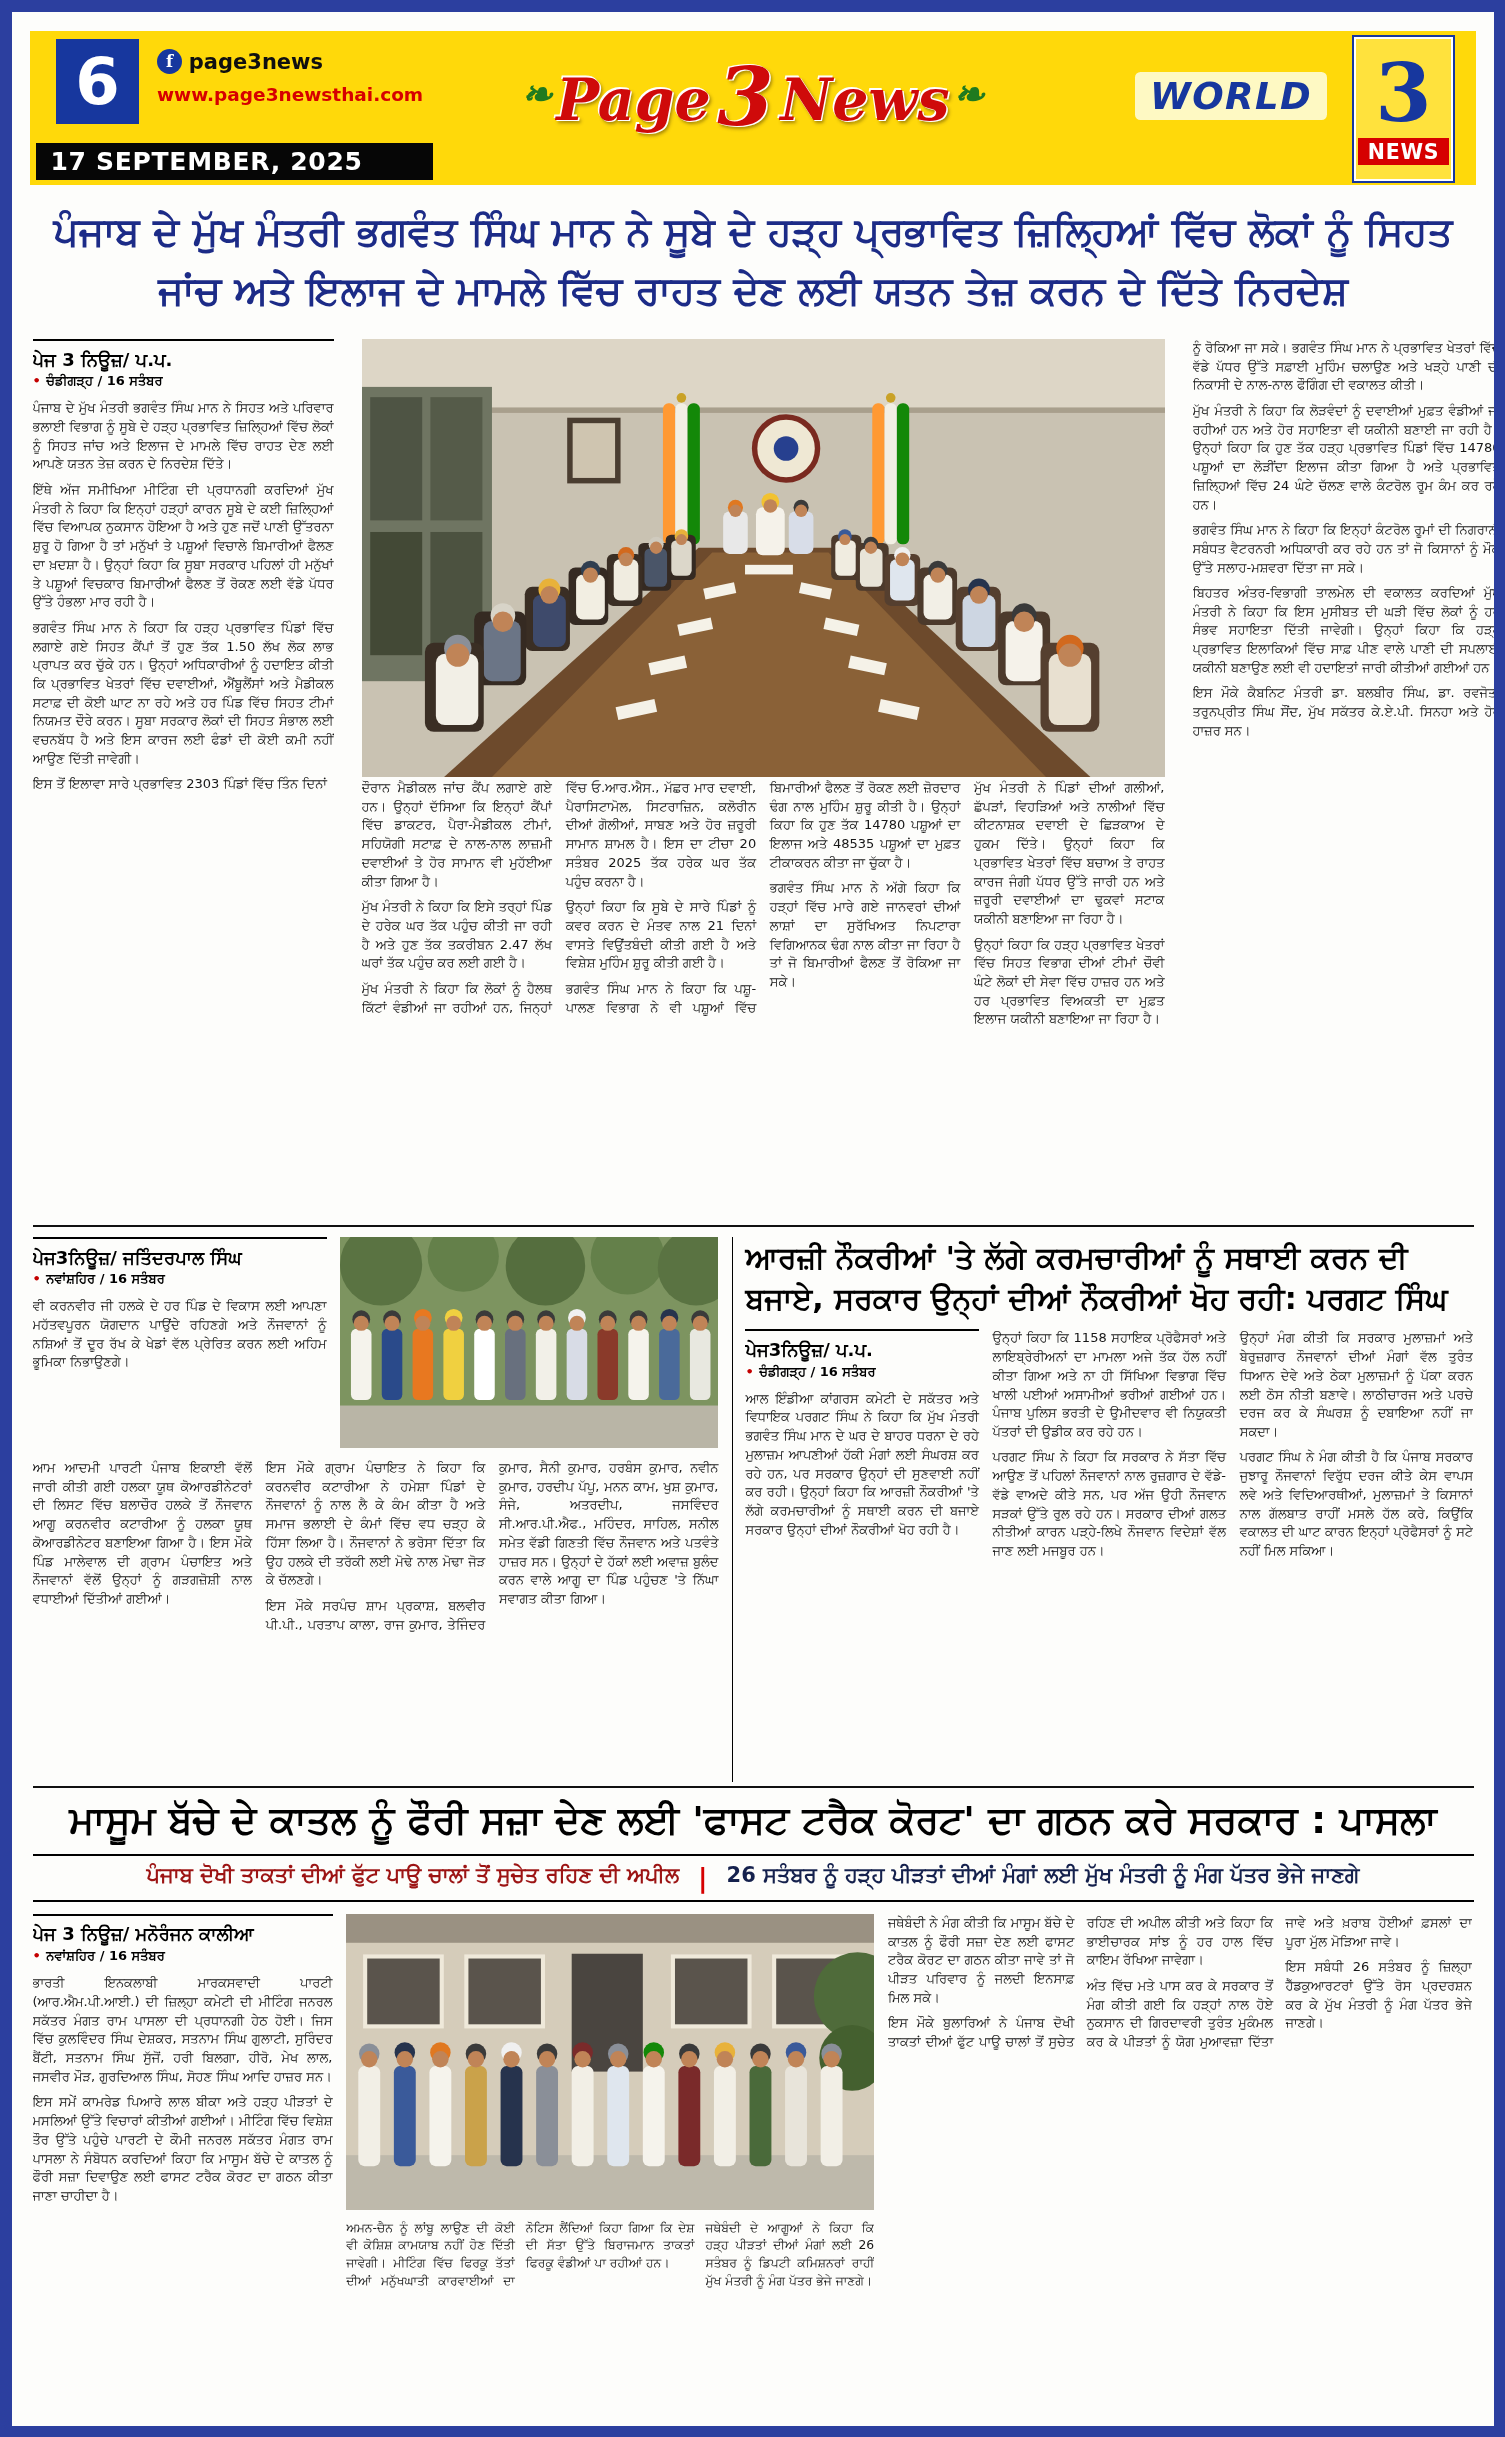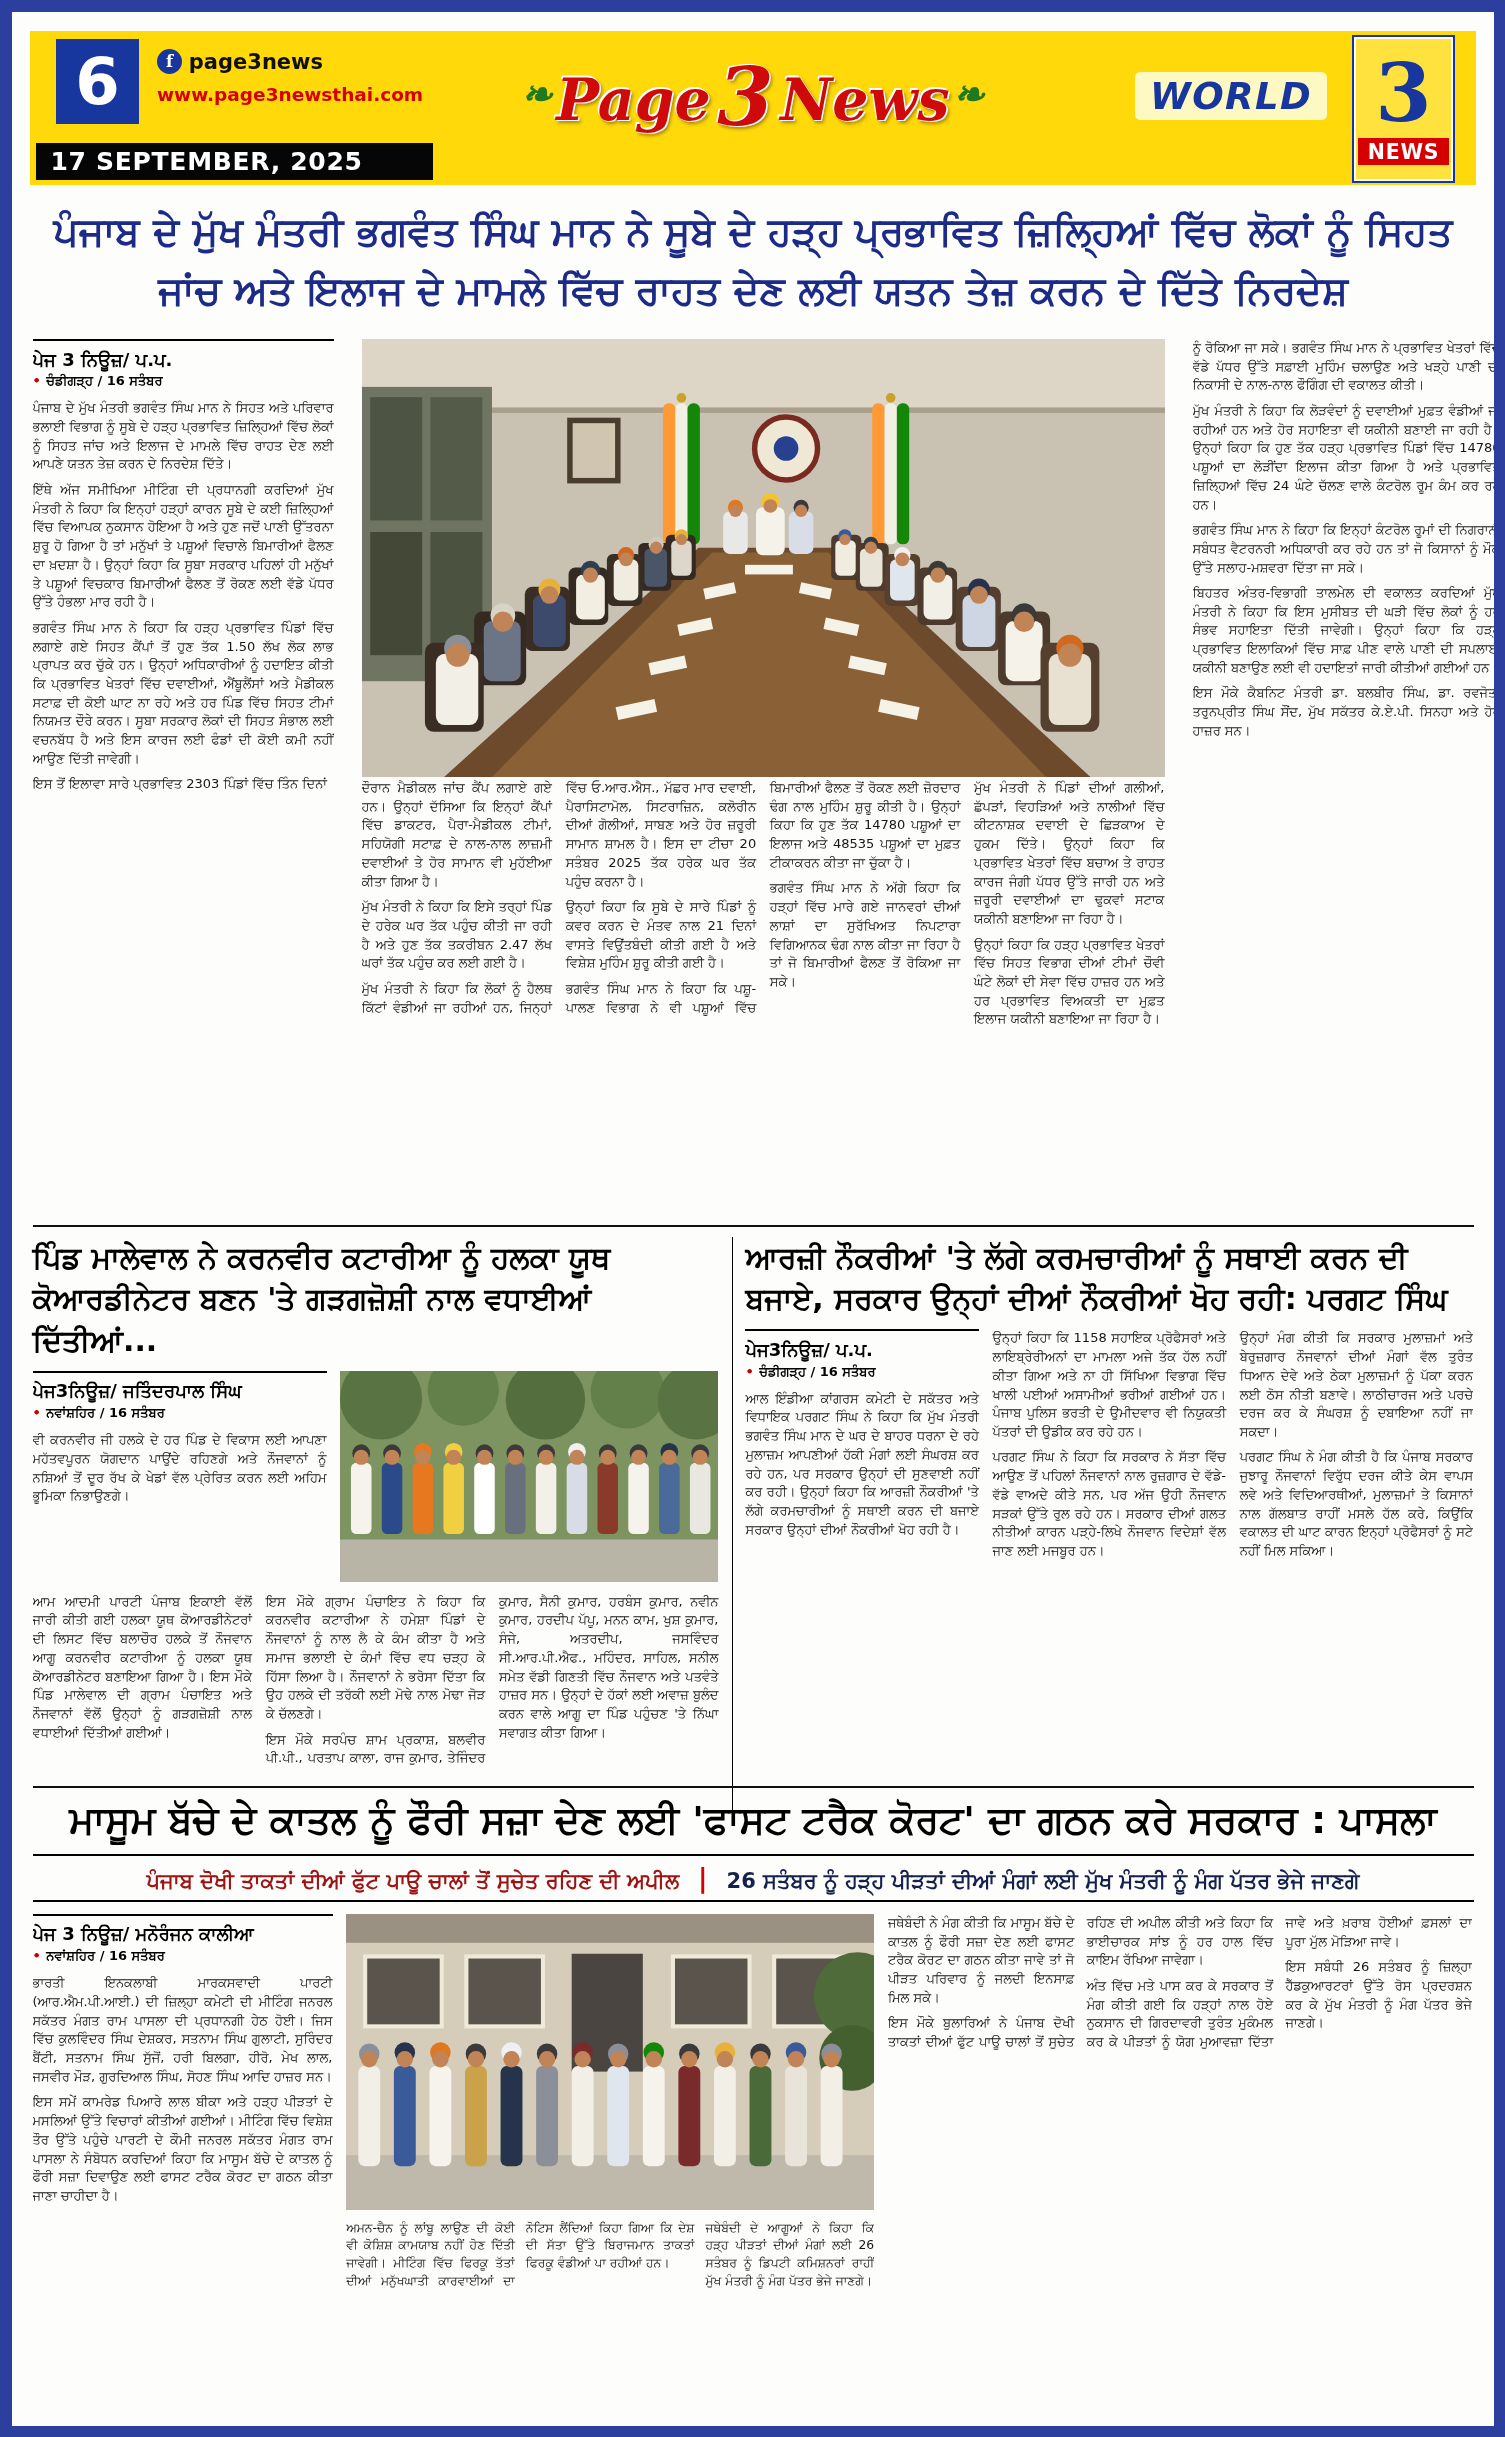--- a/index.html
+++ b/index.html
@@ -66,21 +66,21 @@
   .p2 { width:378px; height:211px; }
   .s2-body { margin-top:11px; height:220px; column-count:3; column-gap:13.7px; overflow:hidden; }
   .s3 { border-left:1.4px solid #000; padding-left:12.3px; }
   .s3-body { height:426px; column-count:3; column-gap:13.7px; overflow:hidden; }
 
   
   .band3 { position:absolute; top:1785px; left:20.5px; right:20.5px; }
   .s4-head { font-size:38px; font-weight:bold; color:#000; text-align:center; line-height:1.25;
              white-space:nowrap; overflow:hidden; }
   .s4-sub { margin-top:9.6px; border-top:2.1px solid #000; border-bottom:2.1px solid #000;
-            padding:6.8px 0; display:flex; align-items:flex-end; justify-content:center; gap:19px;
+            padding:6.8px 0; display:flex; align-items:flex-start; justify-content:center; gap:19px;
             font-size:21px; font-weight:bold; }
   .sub-l { color:#9c1414; }
   .sub-sep { color:#d60000; font-size:26px; }
   .sub-r { color:#15214d; }
   .s4-grid { margin-top:12.3px; display:grid; grid-template-columns:300px 528px 584px;
              column-gap:13.7px; height:508px; }
   .p3 { width:528px; height:296px; }
   .s4-mid { margin-top:9.6px; height:196px; column-count:3; column-gap:11px; overflow:hidden; font-size:12.3px; }
   .s4-right { column-count:3; column-gap:12.3px; height:508px; overflow:hidden; }
 </style>
@@ -267,21 +267,20 @@
           <p>ਬਿਹਤਰ ਅੰਤਰ-ਵਿਭਾਗੀ ਤਾਲਮੇਲ ਦੀ ਵਕਾਲਤ ਕਰਦਿਆਂ ਮੁੱਖ ਮੰਤਰੀ ਨੇ ਕਿਹਾ ਕਿ ਇਸ ਮੁਸੀਬਤ ਦੀ ਘੜੀ ਵਿੱਚ ਲੋਕਾਂ ਨੂੰ ਹਰ ਸੰਭਵ ਸਹਾਇਤਾ ਦਿੱਤੀ ਜਾਵੇਗੀ। ਉਨ੍ਹਾਂ ਕਿਹਾ ਕਿ ਹੜ੍ਹ ਪ੍ਰਭਾਵਿਤ ਇਲਾਕਿਆਂ ਵਿੱਚ ਸਾਫ਼ ਪੀਣ ਵਾਲੇ ਪਾਣੀ ਦੀ ਸਪਲਾਈ ਯਕੀਨੀ ਬਣਾਉਣ ਲਈ ਵੀ ਹਦਾਇਤਾਂ ਜਾਰੀ ਕੀਤੀਆਂ ਗਈਆਂ ਹਨ।</p>
           <p>ਇਸ ਮੌਕੇ ਕੈਬਨਿਟ ਮੰਤਰੀ ਡਾ. ਬਲਬੀਰ ਸਿੰਘ, ਡਾ. ਰਵਜੋਤ, ਤਰੁਨਪ੍ਰੀਤ ਸਿੰਘ ਸੌਂਦ, ਮੁੱਖ ਸਕੱਤਰ ਕੇ.ਏ.ਪੀ. ਸਿਨਹਾ ਅਤੇ ਹੋਰ ਹਾਜ਼ਰ ਸਨ।</p>
         </div>
     </div>
   </div>
 
   <div class="rule rule1"></div>
 
   <div class="band2">
     <div class="s2">
-      <div class="h2">ਪਿੰਡ ਮਾਲੇਵਾਲ ਨੇ ਕਰਨਵੀਰ ਕਟਾਰੀਆ ਨੂੰ ਹਲਕਾ ਯੂਥ ਕੋਆਰਡੀਨੇਟਰ ਬਣਨ 'ਤੇ ਗੜਗਜ਼ੋਸ਼ੀ ਨਾਲ ਵਧਾਈਆਂ ਦਿੱਤੀਆਂ...</div>
       <div class="s2-row">
         <div class="s2-intro bt">
           <div class="byl">
             <div class="byl-1">ਪੇਜ3ਨਿਊਜ਼/ ਜਤਿੰਦਰਪਾਲ ਸਿੰਘ</div>
             <div class="byl-2">
               <span class="dot">•</span><span>ਨਵਾਂਸ਼ਹਿਰ / 16 ਸਤੰਬਰ</span>
             </div>
           </div>
           <div>
               <p>ਵੀ ਕਰਨਵੀਰ ਜੀ ਹਲਕੇ ਦੇ ਹਰ ਪਿੰਡ ਦੇ ਵਿਕਾਸ ਲਈ ਆਪਣਾ ਮਹੱਤਵਪੂਰਨ ਯੋਗਦਾਨ ਪਾਉਂਦੇ ਰਹਿਣਗੇ ਅਤੇ ਨੌਜਵਾਨਾਂ ਨੂੰ ਨਸ਼ਿਆਂ ਤੋਂ ਦੂਰ ਰੱਖ ਕੇ ਖੇਡਾਂ ਵੱਲ ਪ੍ਰੇਰਿਤ ਕਰਨ ਲਈ ਅਹਿਮ ਭੂਮਿਕਾ ਨਿਭਾਉਣਗੇ।</p>

